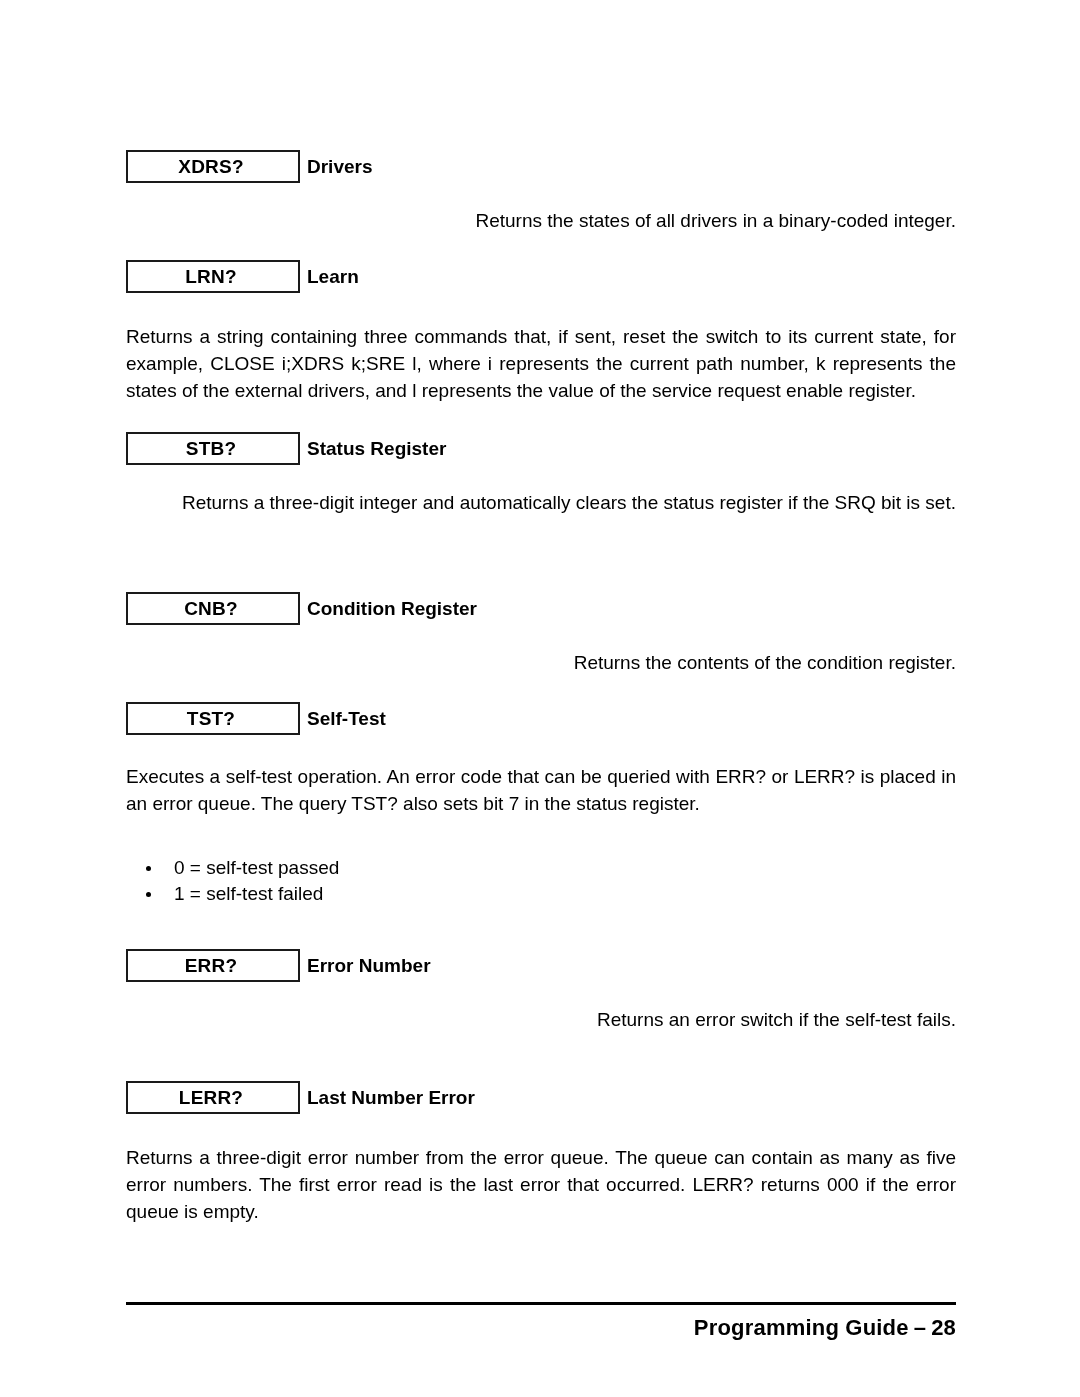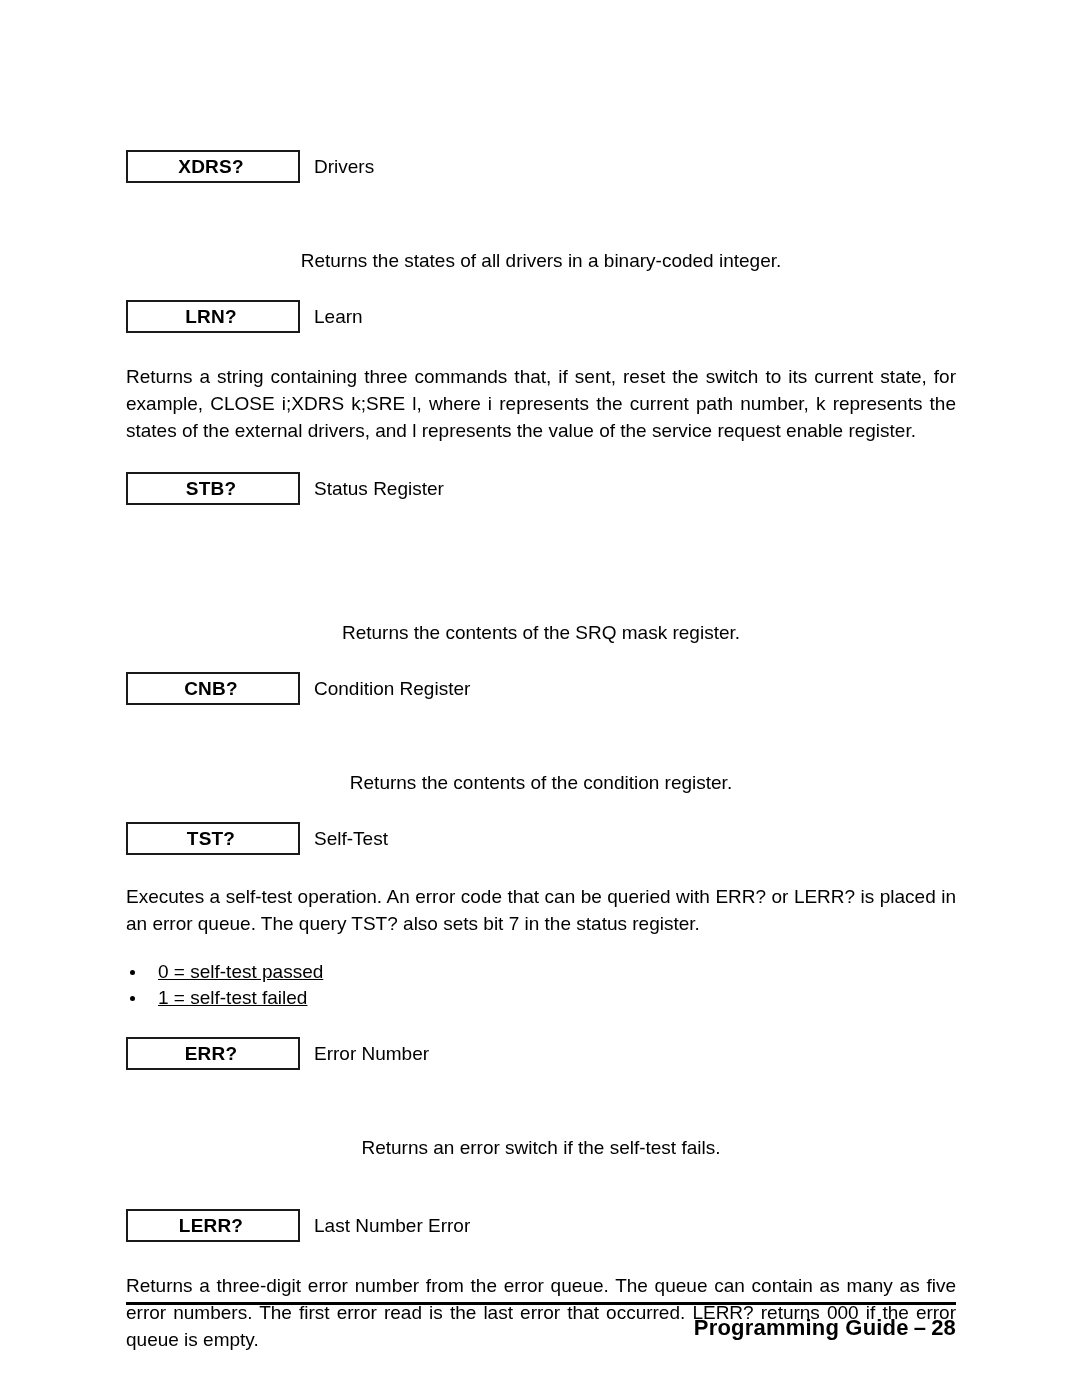--- a/index.html
+++ b/index.html
@@ -51,46 +51,44 @@
   }
   .cmd-box-label {
     font-size: 19px;
     font-weight: bold;
     letter-spacing: 0.2px;
     line-height: 1;
     white-space: nowrap;
   }
   .cmd-title {
     font-size: 19px;
-    font-weight: normal;
+    font-weight: bold;
     line-height: 33px;
-    padding-left: 14px;
+    padding-left: 7px;
     white-space: nowrap;
   }
 
   
   p.body {
     font-size: 19px;
     line-height: 27px;
     margin: 0;
     text-align: justify;
     text-justify: inter-word;
   }
   p.body.nojust {
-    text-align: center;
-    margin-top: 40px;
+    text-align: right;
   }
   p.body b { font-weight: normal; }
 
   
   ul.bullets {
     list-style: none;
-    margin: 0;
+    margin: 16px;
     padding: 0;
-    text-decoration: underline;
   }
   ul.bullets li {
     font-size: 19px;
     line-height: 26px;
     position: relative;
     padding-left: 32px;
     margin: 0;
   }
   ul.bullets li::before {
     content: "";
@@ -160,25 +158,25 @@
 
     <div class="gap-28"></div>
 
     <div class="cmd-header">
       <div class="cmd-box">
         <span class="cmd-box-label">STB?</span>
       </div>
       <div class="cmd-title">Status Register</div>
     </div>
     <div class="gap-24"></div>
-
-    <div class="gap-26"></div>
-
-    <div class="gap-24"></div>
-    <p class="body nojust">Returns the contents of the SRQ mask register.</p>
+    <p class="body nojust">Returns a three-digit integer and automatically clears the status register if the SRQ bit is set.</p>
+
+    <div class="gap-26"></div>
+
+    <div class="gap-24"></div>
 
     <div class="gap-26"></div>
 
     <div class="cmd-header">
       <div class="cmd-box">
         <span class="cmd-box-label">CNB?</span>
       </div>
       <div class="cmd-title">Condition Register</div>
     </div>
     <div class="gap-24"></div>

